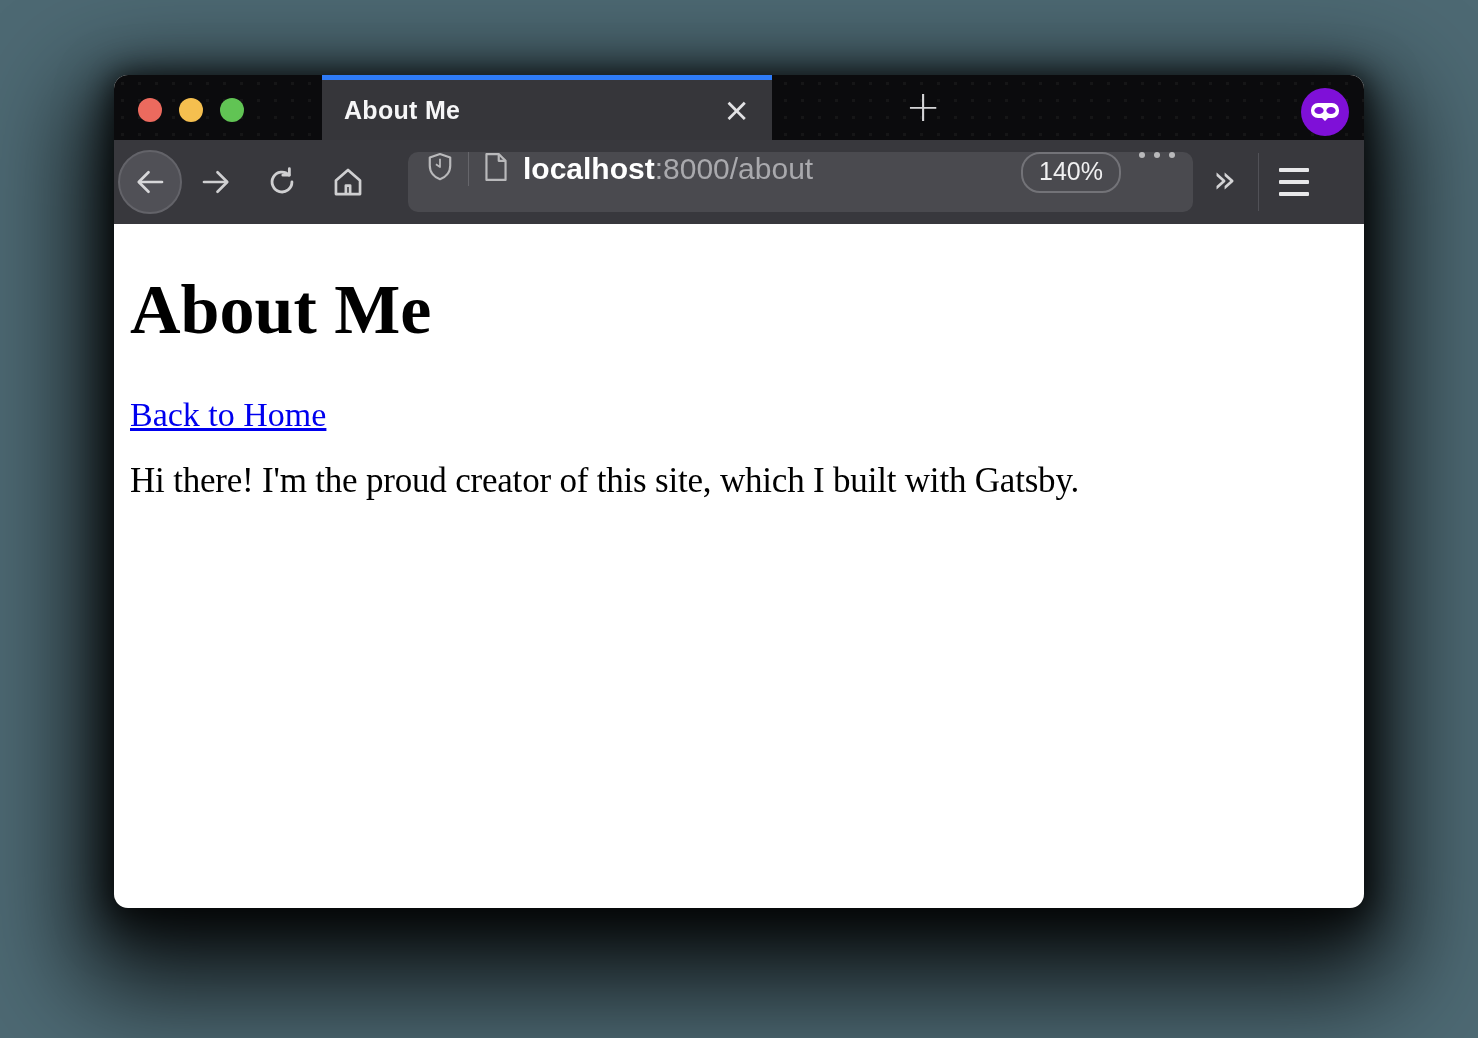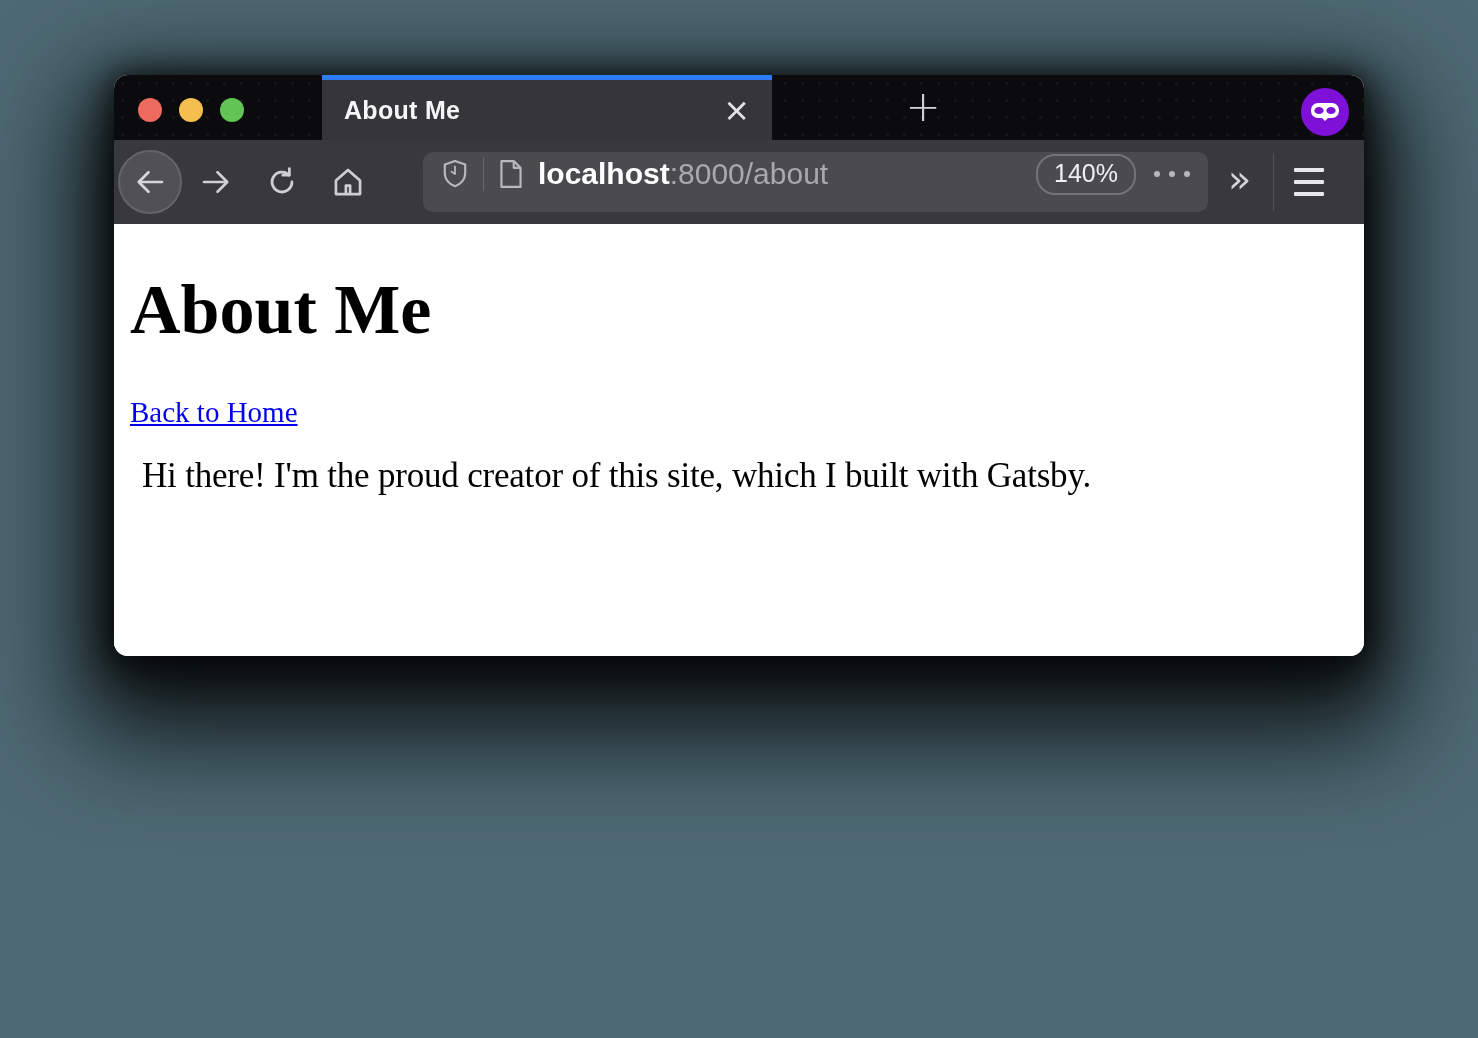--- a/index.html
+++ b/index.html
@@ -6,21 +6,21 @@
   html, body { width: 1478px; height: 1038px; }
   body {
     position: relative;
     background: #4d6973;
     font-family: "Liberation Sans", sans-serif;
     overflow: hidden;
   }
   .window {
     position: absolute;
     left: 114px; top: 75px;
-    width: 1250px; height: 581px;
+    width: 1250px; height: 833px;
     border-radius: 14px;
     overflow: hidden;
     background: #fff;
     box-shadow: 0 45px 100px 35px rgba(0,0,0,0.80),
                 0 12px 45px 10px rgba(0,0,0,0.60),
                 0 0 25px 2px rgba(0,0,0,0.45);
   }
   
   .tabstrip {
     position: relative;
@@ -73,25 +73,25 @@
     margin-left: 4px;
     border-radius: 50%;
     background: #505056;
     border: 2px solid #636369;
     display: flex; align-items: center; justify-content: center;
     flex: none;
   }
   .sp { flex: none; }
   .urlbar {
     flex: none;
-    margin-left: 53px;
+    margin-left: 38px;
     width: 785px; height: 60px;
     background: #4a4a4f;
     border-radius: 10px;
-    display: flex; align-items: center;
+    display: flex; align-items: flex-start;
     padding: 0 14px 16px 18px;
     color: #f9f9fa;
   }
   .urlbar .vsep { width: 1px; height: 34px; background: #66666b; margin: 0 14px; }
   .url-text { font-size: 30px; margin-left: 14px; flex: 1; white-space: nowrap; overflow: hidden; }
   .url-host { color: #ffffff; font-weight: 700; }
   .url-path { color: #a9a9ad; font-weight: 400; }
   .zoom-pill {
     flex: none;
     border: 2px solid #737378;
@@ -121,23 +121,23 @@
     padding: 0 16px;
     overflow: hidden;
   }
   .content h1 {
     font-size: 70px;
     font-weight: 700;
     padding-top: 46px;
     margin-bottom: 46px;
     letter-spacing: 0px;
   }
-  .content .home-link-row { margin: 0 0 27px 0; font-size: 29px; }
+  .content .home-link-row { margin: 0 0 27px 0; font-size: 34px; }
   .content a { color: #0000ee; text-decoration: underline; }
-  .content p.body-text { font-size: 35px; margin: 12px; letter-spacing: -0.2px; }
+  .content p.body-text { font-size: 35px; margin: 0; letter-spacing: -0.2px; }
   svg { display: block; }
 </style>
 </head>
 <body>
 
 <div class="window">
 
   <div class="tabstrip">
     <div class="traffic">
       <span style="background:#ec6a5e"></span>

